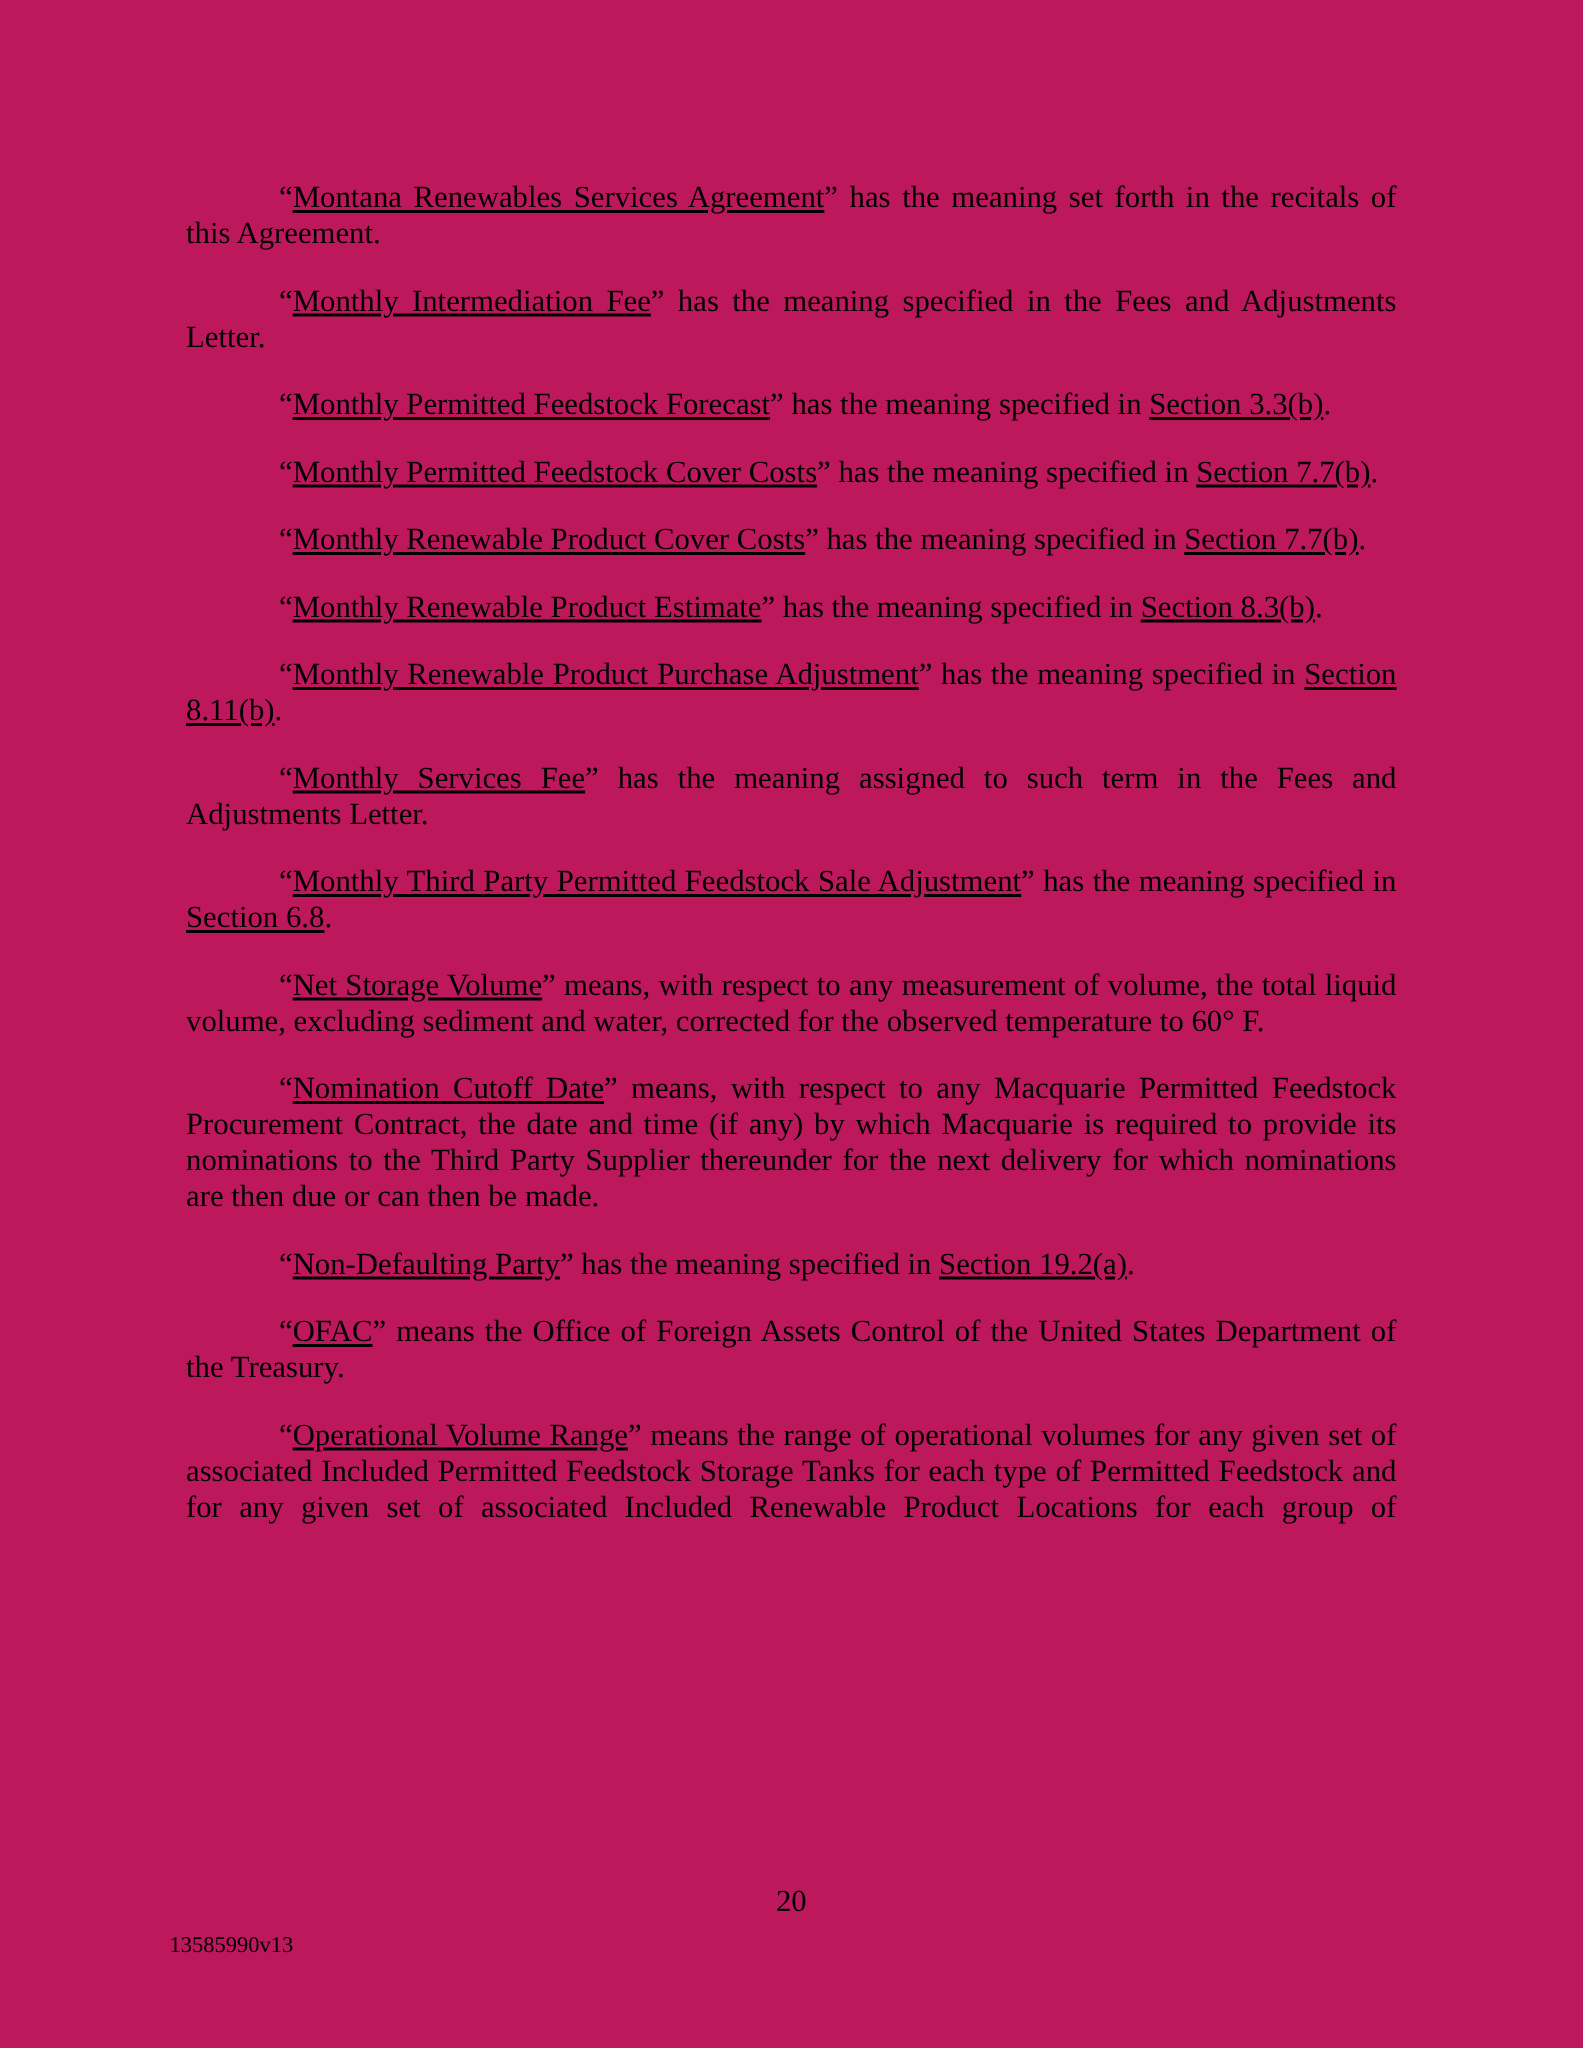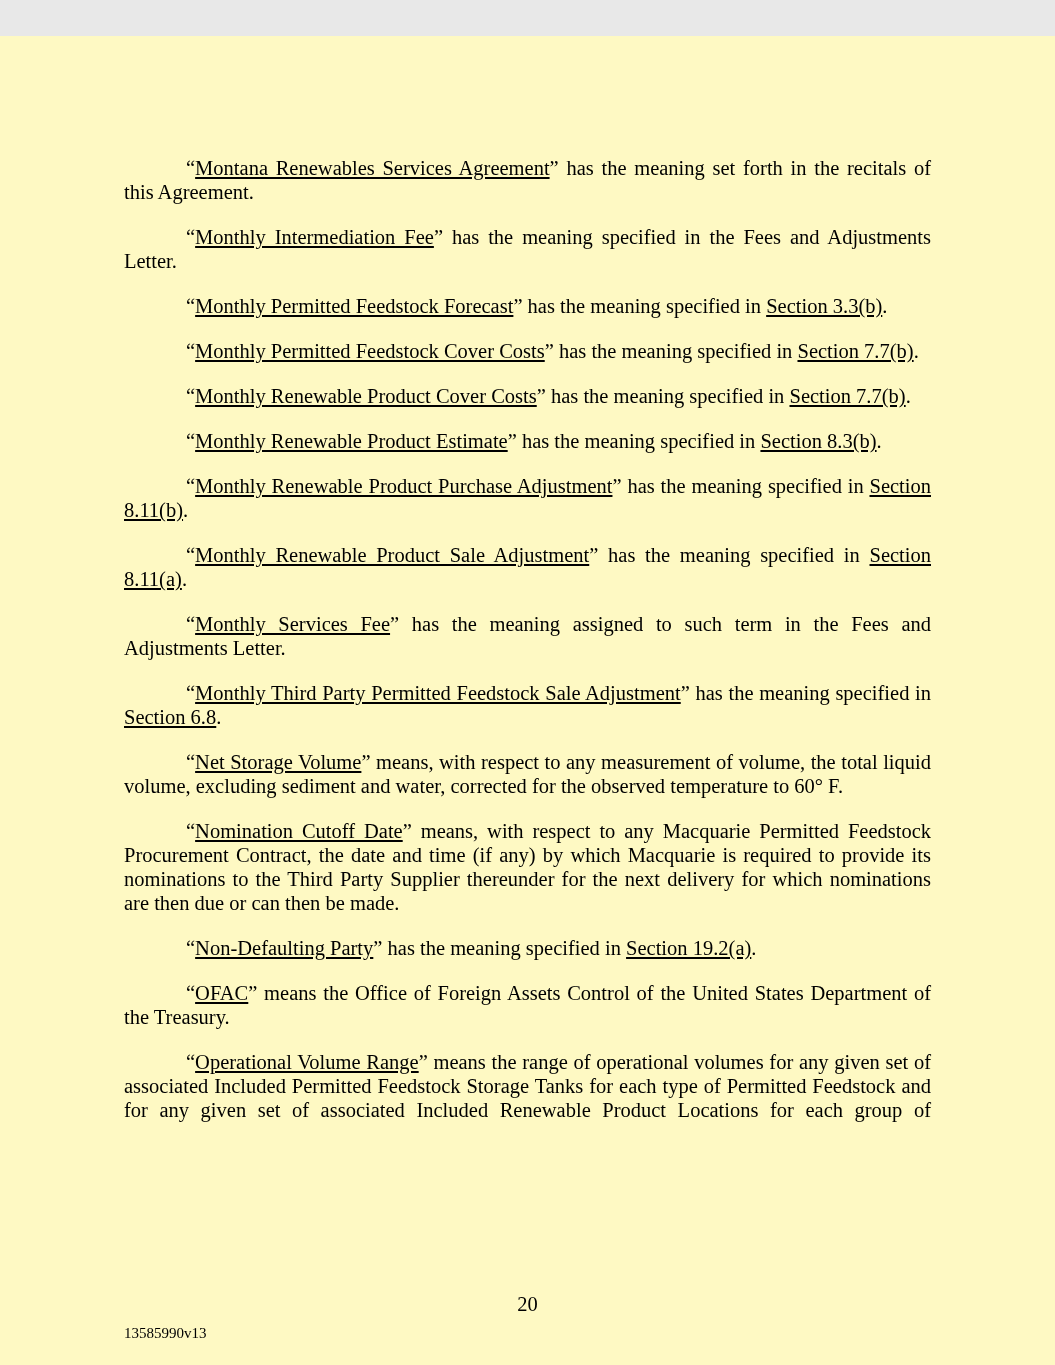--- a/index.html
+++ b/index.html
@@ -7,23 +7,22 @@
   body {
     width: 1055px;
     height: 1365px;
     position: relative;
     font-family: "Liberation Serif", "DejaVu Serif", serif;
     color: #000;
   }
   .page {
     position: absolute;
     inset: 0;
-    background: #fef9c3;
+    background: #be185d;
     overflow: hidden;
-    margin-top: 36px;
   }
   .doc-body {
     position: absolute;
     left: 124px;
     top: 120px;
     width: 807px;
     font-size: 20.5px;
     line-height: 24px;
   }
   .doc-body p {
@@ -42,39 +41,38 @@
     position: absolute;
     left: 0;
     right: 0;
     top: 1256px;
     text-align: center;
     font-size: 20.5px;
     line-height: 24px;
   }
   .doc-id {
     position: absolute;
-    left: 124px;
+    left: 113px;
     top: 1288px;
     font-size: 15px;
     line-height: 18px;
   }
 </style>
 </head>
 <body>
 
 <div class="page">
   <div class="doc-body">
       <p><span>“</span><span class="u">Montana Renewables Services Agreement</span><span>” has the meaning set forth in the recitals of this Agreement.</span></p>
       <p><span>“</span><span class="u">Monthly Intermediation Fee</span><span>” has the meaning specified in the Fees and Adjustments Letter.</span></p>
       <p><span>“</span><span class="u">Monthly Permitted Feedstock Forecast</span><span>” has the meaning specified in </span><span class="u">Section 3.3(b)</span><span>.</span></p>
       <p><span>“</span><span class="u">Monthly Permitted Feedstock Cover Costs</span><span>” has the meaning specified in </span><span class="u">Section 7.7(b)</span><span>.</span></p>
       <p><span>“</span><span class="u">Monthly Renewable Product Cover Costs</span><span>” has the meaning specified in </span><span class="u">Section 7.7(b)</span><span>.</span></p>
       <p><span>“</span><span class="u">Monthly Renewable Product Estimate</span><span>” has the meaning specified in </span><span class="u">Section 8.3(b)</span><span>.</span></p>
       <p><span>“</span><span class="u">Monthly Renewable Product Purchase Adjustment</span><span>” has the meaning specified in </span><span class="u">Section 8.11(b)</span><span>.</span></p>
-      <p><span>“</span><span class="u">Monthly Renewable Product Sale Adjustment</span><span>” has the meaning specified in </span><span class="u">Section 8.11(a)</span><span>.</span></p>
       <p><span>“</span><span class="u">Monthly Services Fee</span><span>” has the meaning assigned to such term in the Fees and Adjustments Letter.</span></p>
       <p><span>“</span><span class="u">Monthly Third Party Permitted Feedstock Sale Adjustment</span><span>” has the meaning specified in </span><span class="u">Section 6.8</span><span>.</span></p>
       <p><span>“</span><span class="u">Net Storage Volume</span><span>” means, with respect to any measurement of volume, the total liquid volume, excluding sediment and water, corrected for the observed temperature to 60° F.</span></p>
       <p><span>“</span><span class="u">Nomination Cutoff Date</span><span>” means, with respect to any Macquarie Permitted Feedstock Procurement Contract, the date and time (if any) by which Macquarie is required to provide its nominations to the Third Party Supplier thereunder for the next delivery for which nominations are then due or can then be made.</span></p>
       <p><span>“</span><span class="u">Non-Defaulting Party</span><span>” has the meaning specified in </span><span class="u">Section 19.2(a)</span><span>.</span></p>
       <p><span>“</span><span class="u">OFAC</span><span>” means the Office of Foreign Assets Control of the United States Department of the Treasury.</span></p>
       <p><span>“</span><span class="u">Operational Volume Range</span><span>” means the range of operational volumes for any given set of associated Included Permitted Feedstock Storage Tanks for each type of Permitted Feedstock and for any given set of associated Included Renewable Product Locations for each group of</span></p>
     </div>
   <div class="page-number">20</div>
   <div class="doc-id">13585990v13</div>

